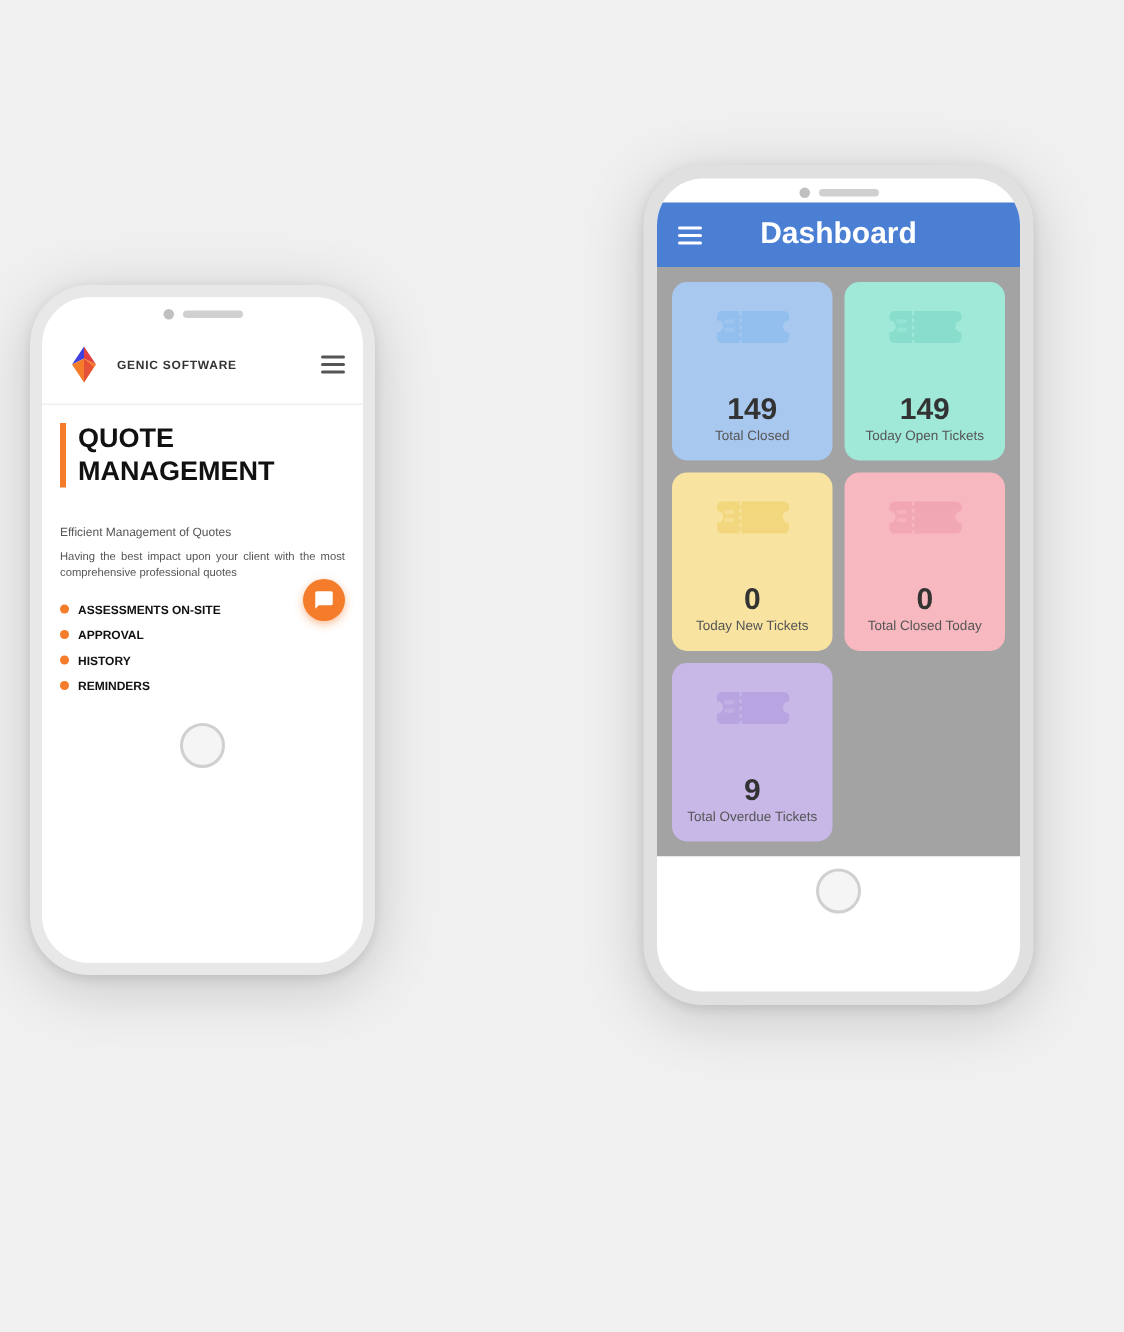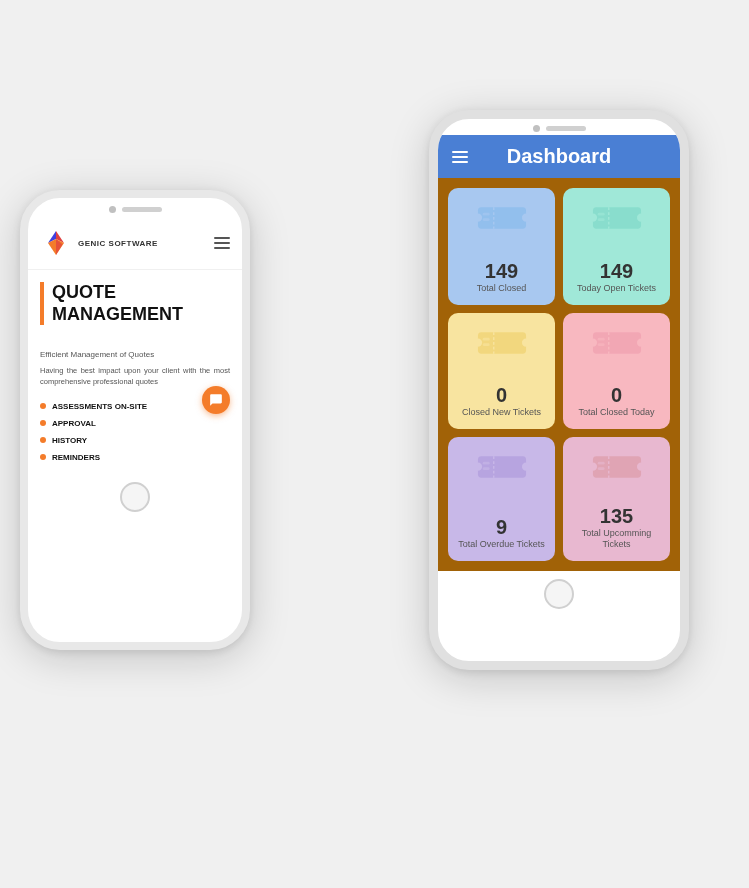--- a/index.html
+++ b/index.html
@@ -238,21 +238,21 @@
       height: 2px;
       background: #fff;
       border-radius: 1px;
     }
 
     .dashboard-grid {
       display: grid;
       grid-template-columns: 1fr 1fr;
       gap: 8px;
       padding: 10px;
-      background: #a16207;
+      background: #a3a3a3;
       flex: 1;
     }
 
     .stat-card {
       border-radius: 10px;
       padding: 12px 10px 10px;
       display: flex;
       flex-direction: column;
       align-items: center;
       justify-content: flex-end;
@@ -429,21 +429,21 @@
               <svg class="ticket-icon" viewBox="0 0 80 55" fill="none">
                 <rect x="5" y="12" width="70" height="31" rx="5" fill="#e8c040" opacity="0.7"></rect>
                 <circle cx="5" cy="27" r="6" fill="#f8e4a0"></circle>
                 <circle cx="75" cy="27" r="6" fill="#f8e4a0"></circle>
                 <line x1="28" y1="12" x2="28" y2="43" stroke="#f8e4a0" stroke-width="2" stroke-dasharray="4 3"></line>
                 <rect x="12" y="20" width="10" height="4" rx="2" fill="#f8e4a0" opacity="0.6"></rect>
                 <rect x="12" y="28" width="10" height="4" rx="2" fill="#f8e4a0" opacity="0.6"></rect>
               </svg>
             </div>
             <div class="stat-number">0</div>
-            <div class="stat-label">Closed New Tickets</div>
+            <div class="stat-label">Today New Tickets</div>
           </div>
 
           <div class="stat-card stat-card-pink">
             <div class="stat-icon">
               <svg class="ticket-icon" viewBox="0 0 80 55" fill="none">
                 <rect x="5" y="12" width="70" height="31" rx="5" fill="#e888a0" opacity="0.7"></rect>
                 <circle cx="5" cy="27" r="6" fill="#f8b8c0"></circle>
                 <circle cx="75" cy="27" r="6" fill="#f8b8c0"></circle>
                 <line x1="28" y1="12" x2="28" y2="43" stroke="#f8b8c0" stroke-width="2" stroke-dasharray="4 3"></line>
                 <rect x="12" y="20" width="10" height="4" rx="2" fill="#f8b8c0" opacity="0.6"></rect>
@@ -462,34 +462,20 @@
                 <circle cx="75" cy="27" r="6" fill="#c8b8e8"></circle>
                 <line x1="28" y1="12" x2="28" y2="43" stroke="#c8b8e8" stroke-width="2" stroke-dasharray="4 3"></line>
                 <rect x="12" y="20" width="10" height="4" rx="2" fill="#c8b8e8" opacity="0.6"></rect>
                 <rect x="12" y="28" width="10" height="4" rx="2" fill="#c8b8e8" opacity="0.6"></rect>
               </svg>
             </div>
             <div class="stat-number">9</div>
             <div class="stat-label">Total Overdue Tickets</div>
           </div>
 
-          <div class="stat-card stat-card-rose">
-            <div class="stat-icon">
-              <svg class="ticket-icon" viewBox="0 0 80 55" fill="none">
-                <rect x="5" y="12" width="70" height="31" rx="5" fill="#d08080" opacity="0.7"></rect>
-                <circle cx="5" cy="27" r="6" fill="#e8b8d0"></circle>
-                <circle cx="75" cy="27" r="6" fill="#e8b8d0"></circle>
-                <line x1="28" y1="12" x2="28" y2="43" stroke="#e8b8d0" stroke-width="2" stroke-dasharray="4 3"></line>
-                <rect x="12" y="20" width="10" height="4" rx="2" fill="#e8b8d0" opacity="0.6"></rect>
-                <rect x="12" y="28" width="10" height="4" rx="2" fill="#e8b8d0" opacity="0.6"></rect>
-              </svg>
-            </div>
-            <div class="stat-number">135</div>
-            <div class="stat-label">Total Upcomming Tickets</div>
-          </div>
 
         </div>
       </div>
 
       <div class="phone-bottom">
         <div class="phone-home-btn"></div>
       </div>
     </div>
   </div>
 

